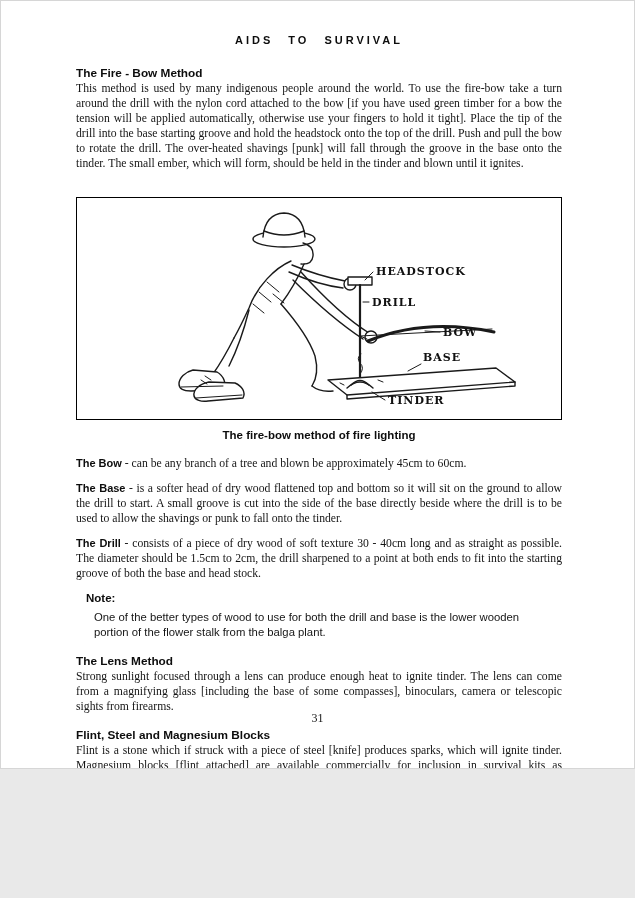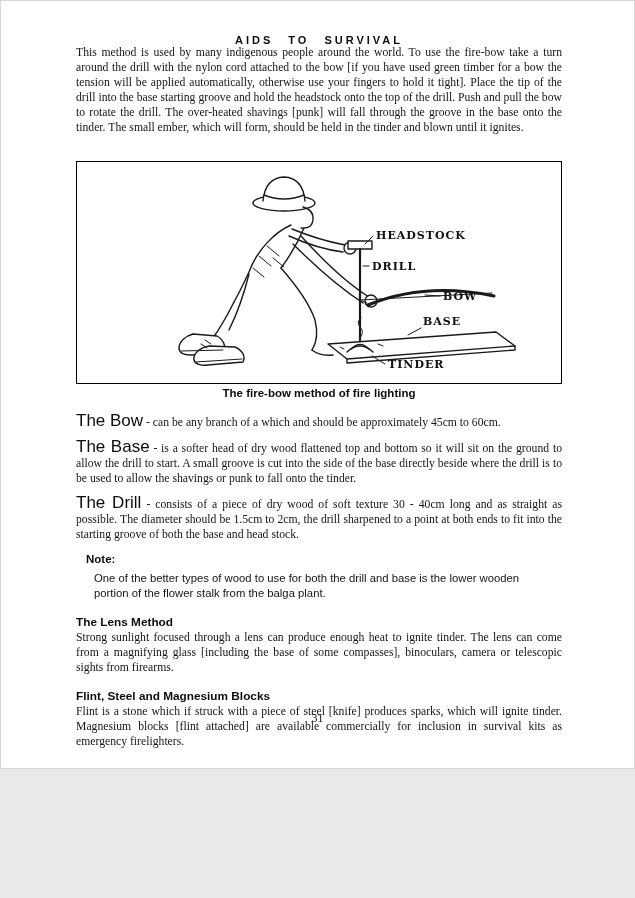--- a/index.html
+++ b/index.html
@@ -47,39 +47,39 @@
   }
   .figure-box {
     margin-top: 26px;
     width: 486px;
     height: 223px;
     border: 1.5px solid #000000;
     background: #ffffff;
     position: relative;
   }
   .figure-caption {
-    margin-top: 3px;
+    margin-top: 9px;
     text-align: center;
     font-family: "Liberation Sans", sans-serif;
     font-weight: bold;
     font-size: 11.5px;
     color: #0d0d0d;
   }
   .defs { margin-top: 15px; }
   p.def {
     font-size: 11.7px;
     line-height: 14.9px;
     text-align: justify;
     margin-bottom: 9px;
     color: #151515;
   }
   p.def b.term {
     font-family: "Liberation Sans", sans-serif;
-    font-weight: normal;
-    font-size: 17px;
+    font-weight: bold;
+    font-size: 11px;
     color: #0d0d0d;
   }
   .note-label {
     margin: 10px 0 0 10px;
     font-family: "Liberation Sans", sans-serif;
     font-weight: bold;
     font-size: 11.5px;
     color: #0d0d0d;
   }
   .note-text {
@@ -108,20 +108,21 @@
   }
 </style>
 </head>
 <body>
 
 <div class="page">
   <div class="content">
 
     <div class="running-header">AIDS TO SURVIVAL</div>
 
+    <h2 class="sec-heading first">The Fire - Bow Method</h2>
     <p class="body-text">This method is used by many indigenous people around the world. To use the fire-bow take a turn around the drill with the nylon cord attached to the bow [if you have used green timber for a bow the tension will be applied automatically, otherwise use your fingers to hold it tight]. Place the tip of the drill into the base starting groove and hold the headstock onto the top of the drill. Push and pull the bow to rotate the drill. The over-heated shavings [punk] will fall through the groove in the base onto the tinder. The small ember, which will form, should be held in the tinder and blown until it ignites.</p>
 
     <div class="figure-box">
       <svg viewBox="0 0 483 220" width="483" height="220" xmlns="http://www.w3.org/2000/svg">
         <g stroke="#1a1a1a" fill="none" stroke-width="1.4" stroke-linecap="round" stroke-linejoin="round">
 
           <g>
 
             <g>
               <ellipse cx="207" cy="41" rx="31" ry="8" fill="#ffffff"></ellipse>
@@ -197,21 +198,21 @@
         <text class="fig-label" x="295" y="108">DRILL</text>
         <text class="fig-label" x="366" y="138">BOW</text>
         <text class="fig-label" x="346" y="163">BASE</text>
         <text class="fig-label" x="311" y="206">TINDER</text>
       </svg>
     </div>
 
     <div class="figure-caption">The fire-bow method of fire lighting</div>
 
     <div class="defs">
-      <p class="def"><b class="term">The Bow</b><span> - can be any branch of a which and should be approximately 45cm to 60cm.</span></p>
+      <p class="def"><b class="term">The Bow</b><span> - can be any branch of a tree and blown be approximately 45cm to 60cm.</span></p>
       <p class="def"><b class="term">The Base</b><span> - is a softer head of dry wood flattened top and bottom so it will sit on the ground to allow the drill to start. A small groove is cut into the side of the base directly beside where the drill is to be used to allow the shavings or punk to fall onto the tinder.</span></p>
       <p class="def"><b class="term">The Drill</b><span> - consists of a piece of dry wood of soft texture 30 - 40cm long and as straight as possible. The diameter should be 1.5cm to 2cm, the drill sharpened to a point at both ends to fit into the starting groove of both the base and head stock.</span></p>
     </div>
 
     <div class="note-label">Note:</div>
     <div class="note-text">One of the better types of wood to use for both the drill and base is the lower wooden portion of the flower stalk from the balga plant.</div>
 
     <h2 class="sec-heading">The Lens Method</h2>
     <p class="body-text">Strong sunlight focused through a lens can produce enough heat to ignite tinder. The lens can come from a magnifying glass [including the base of some compasses], binoculars, camera or telescopic sights from firearms.</p>
 

